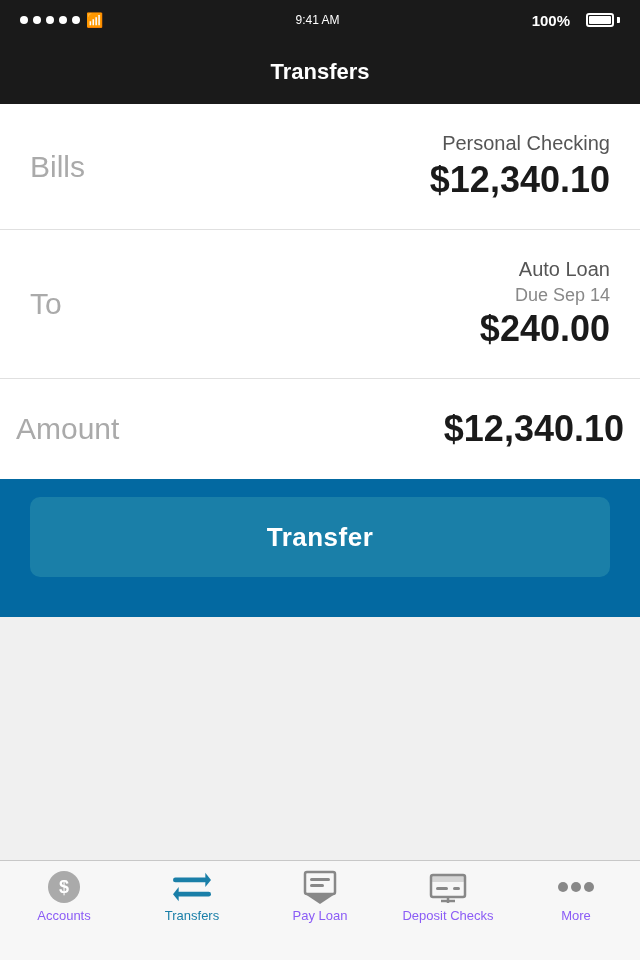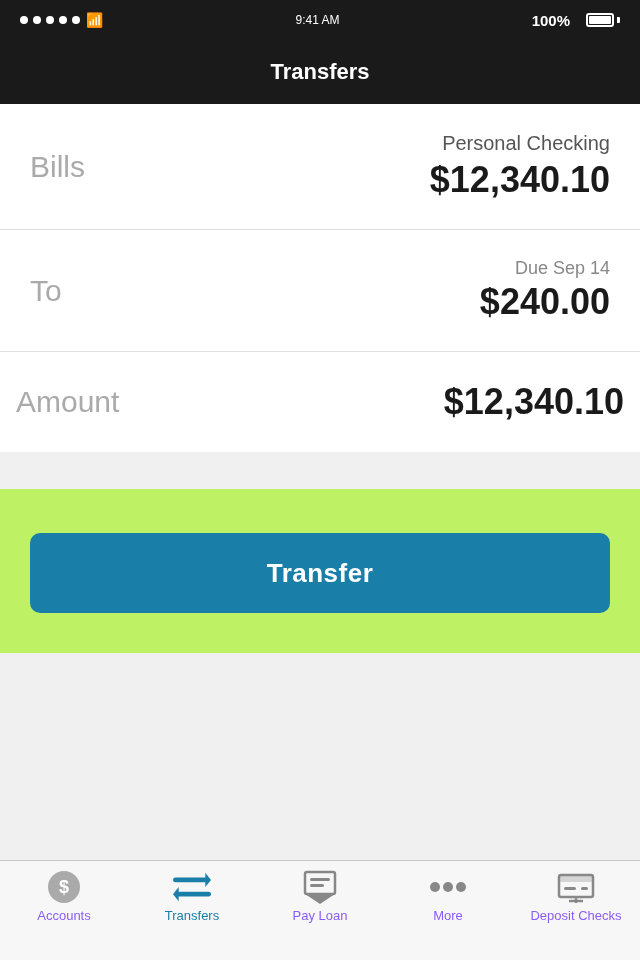--- a/index.html
+++ b/index.html
@@ -114,23 +114,22 @@
       font-weight: 300;
     }
     .amount-value {
       font-size: 36px;
       font-weight: 700;
       color: #1a1a1a;
     }
 
     
     .button-area {
-      background: #bef264;
-      padding: 44px 30px 40px;
-      margin-top: 37px;
+      background: #0369a1;
+      padding: 18px 30px 40px;
     }
     .transfer-button {
       width: 100%;
       background: #1a7fa8;
       border: none;
       border-radius: 10px;
       height: 80px;
       color: white;
       font-size: 26px;
       font-weight: 600;
@@ -210,20 +209,21 @@
     <span class="form-label">Bills</span>
     <div class="form-value">
       <div class="form-value-name">Personal Checking</div>
       <div class="form-value-amount">$12,340.10</div>
     </div>
   </div>
 
   <div class="form-row">
     <span class="form-label">To</span>
     <div class="form-value">
+      <div class="form-value-name">Auto Loan</div>
       <div class="form-value-sub">Due Sep 14</div>
       <div class="form-value-amount">$240.00</div>
     </div>
   </div>
 
   <div class="amount-row">
     <span class="amount-label">Amount</span>
     <span class="amount-value">$12,340.10</span>
   </div>
 
@@ -260,40 +260,40 @@
   <div class="tab-item">
     <div class="tab-icon">
       <svg width="36" height="34" viewBox="0 0 36 34" fill="none">
         <rect x="3" y="2" width="30" height="22" rx="2" fill="none" stroke="#888" stroke-width="2.5"></rect>
         <polygon points="3,24 18,34 33,24" fill="#888"></polygon>
         <rect x="8" y="8" width="20" height="3" rx="1.5" fill="#888"></rect>
         <rect x="8" y="14" width="14" height="3" rx="1.5" fill="#888"></rect>
       </svg>
     </div>
     <span class="tab-label">Pay Loan</span>
-  </div>
-
-  <div class="tab-item">
-    <div class="tab-icon">
-      <svg width="38" height="12" viewBox="0 0 38 12">
-        <circle cx="6" cy="6" r="5" fill="#888"></circle>
-        <circle cx="19" cy="6" r="5" fill="#888"></circle>
-        <circle cx="32" cy="6" r="5" fill="#888"></circle>
-      </svg>
-    </div>
-    <span class="tab-label">More</span>
   </div>
 
   <div class="tab-item">
     <div class="tab-icon">
       <svg width="38" height="32" viewBox="0 0 38 32" fill="none">
         <rect x="2" y="4" width="34" height="22" rx="2" fill="none" stroke="#888" stroke-width="2.5"></rect>
         <rect x="2" y="4" width="34" height="7" rx="2" fill="#888" opacity="0.3"></rect>
         <rect x="7" y="16" width="12" height="3" rx="1.5" fill="#888"></rect>
         <rect x="24" y="16" width="7" height="3" rx="1.5" fill="#888"></rect>
         <line x1="19" y1="26" x2="19" y2="32" stroke="#888" stroke-width="2.5"></line>
         <line x1="12" y1="30" x2="26" y2="30" stroke="#888" stroke-width="2.5"></line>
       </svg>
     </div>
     <span class="tab-label">Deposit Checks</span>
   </div>
 
+  <div class="tab-item">
+    <div class="tab-icon">
+      <svg width="38" height="12" viewBox="0 0 38 12">
+        <circle cx="6" cy="6" r="5" fill="#888"></circle>
+        <circle cx="19" cy="6" r="5" fill="#888"></circle>
+        <circle cx="32" cy="6" r="5" fill="#888"></circle>
+      </svg>
+    </div>
+    <span class="tab-label">More</span>
+  </div>
+
 </div>
 
 </body></html>

